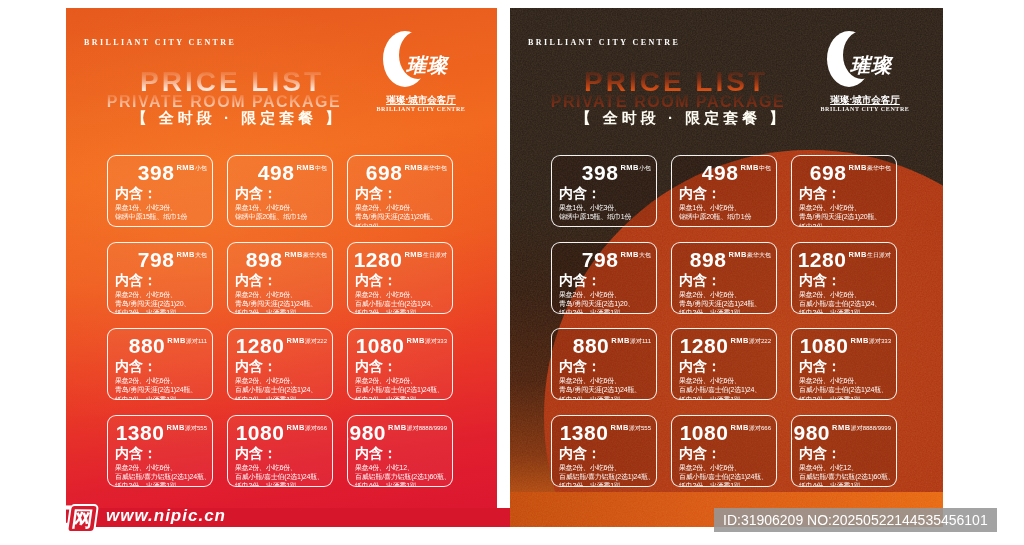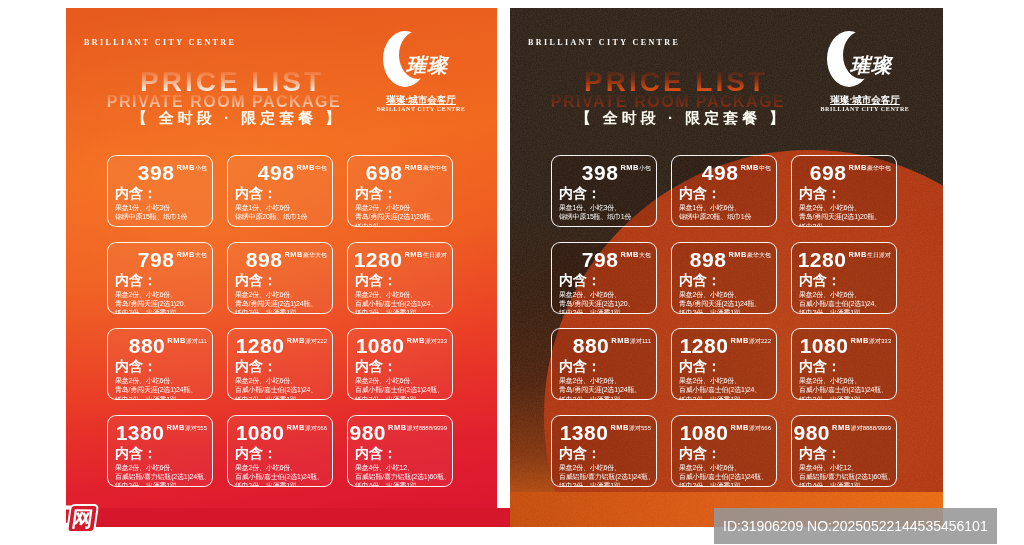--- a/index.html
+++ b/index.html
@@ -64,21 +64,21 @@
   .wm-char{position:absolute;font-weight:bold;font-size:30px;line-height:1;color:rgba(255,255,255,.08);
       -webkit-text-stroke:1.4px #fff;transform:skewX(-8deg);z-index:6;}
   .wm-char.c1{left:10px;top:504px;}
   .wm-char.c2{left:40px;top:504px;}
   .wm-net{position:absolute;left:68px;top:504px;width:29px;height:29px;background:#d41a2c;border:2px solid #fff;
       border-radius:5px;color:#fff;font-size:21px;font-weight:bold;display:flex;align-items:center;justify-content:center;
       transform:skewX(-8deg);box-sizing:border-box;z-index:6;}
   .wm-banner{position:absolute;left:66px;top:508px;width:444px;height:19px;background:#d5162b;z-index:5;}
   .wm-url{position:absolute;left:106px;top:506px;font-size:17px;font-style:italic;font-weight:bold;color:#fff;
       letter-spacing:1px;z-index:6;white-space:nowrap;}
-  .id-badge{position:absolute;left:714px;top:508px;height:24px;line-height:24px;padding:6px 9px;
+  .id-badge{position:absolute;left:714px;top:508px;height:24px;line-height:24px;padding:0 9px;
       background:rgba(150,150,150,.88);color:#fff;font-size:14px;white-space:nowrap;z-index:6;}
 </style>
 </head>
 <body>
 
 <div class="canvas">
 
   <section class="poster light">
     <div class="brand">BRILLIANT CITY CENTRE</div>
     <div class="title-block">
@@ -515,16 +515,17 @@
             <div>纸巾4份、出酒秀1趴</div>
           </div>
   </div>
 </div>
   </section>
 
   <div class="wm-banner"></div>
   <div class="wm-char c1">昵</div>
   <div class="wm-char c2">享</div>
   <div class="wm-net">网</div>
+  <div class="wm-url">www.nipic.cn</div>
 
   <div class="id-badge">ID:31906209 NO:20250522144535456101</div>
 
 </div>
 
 </body></html>

